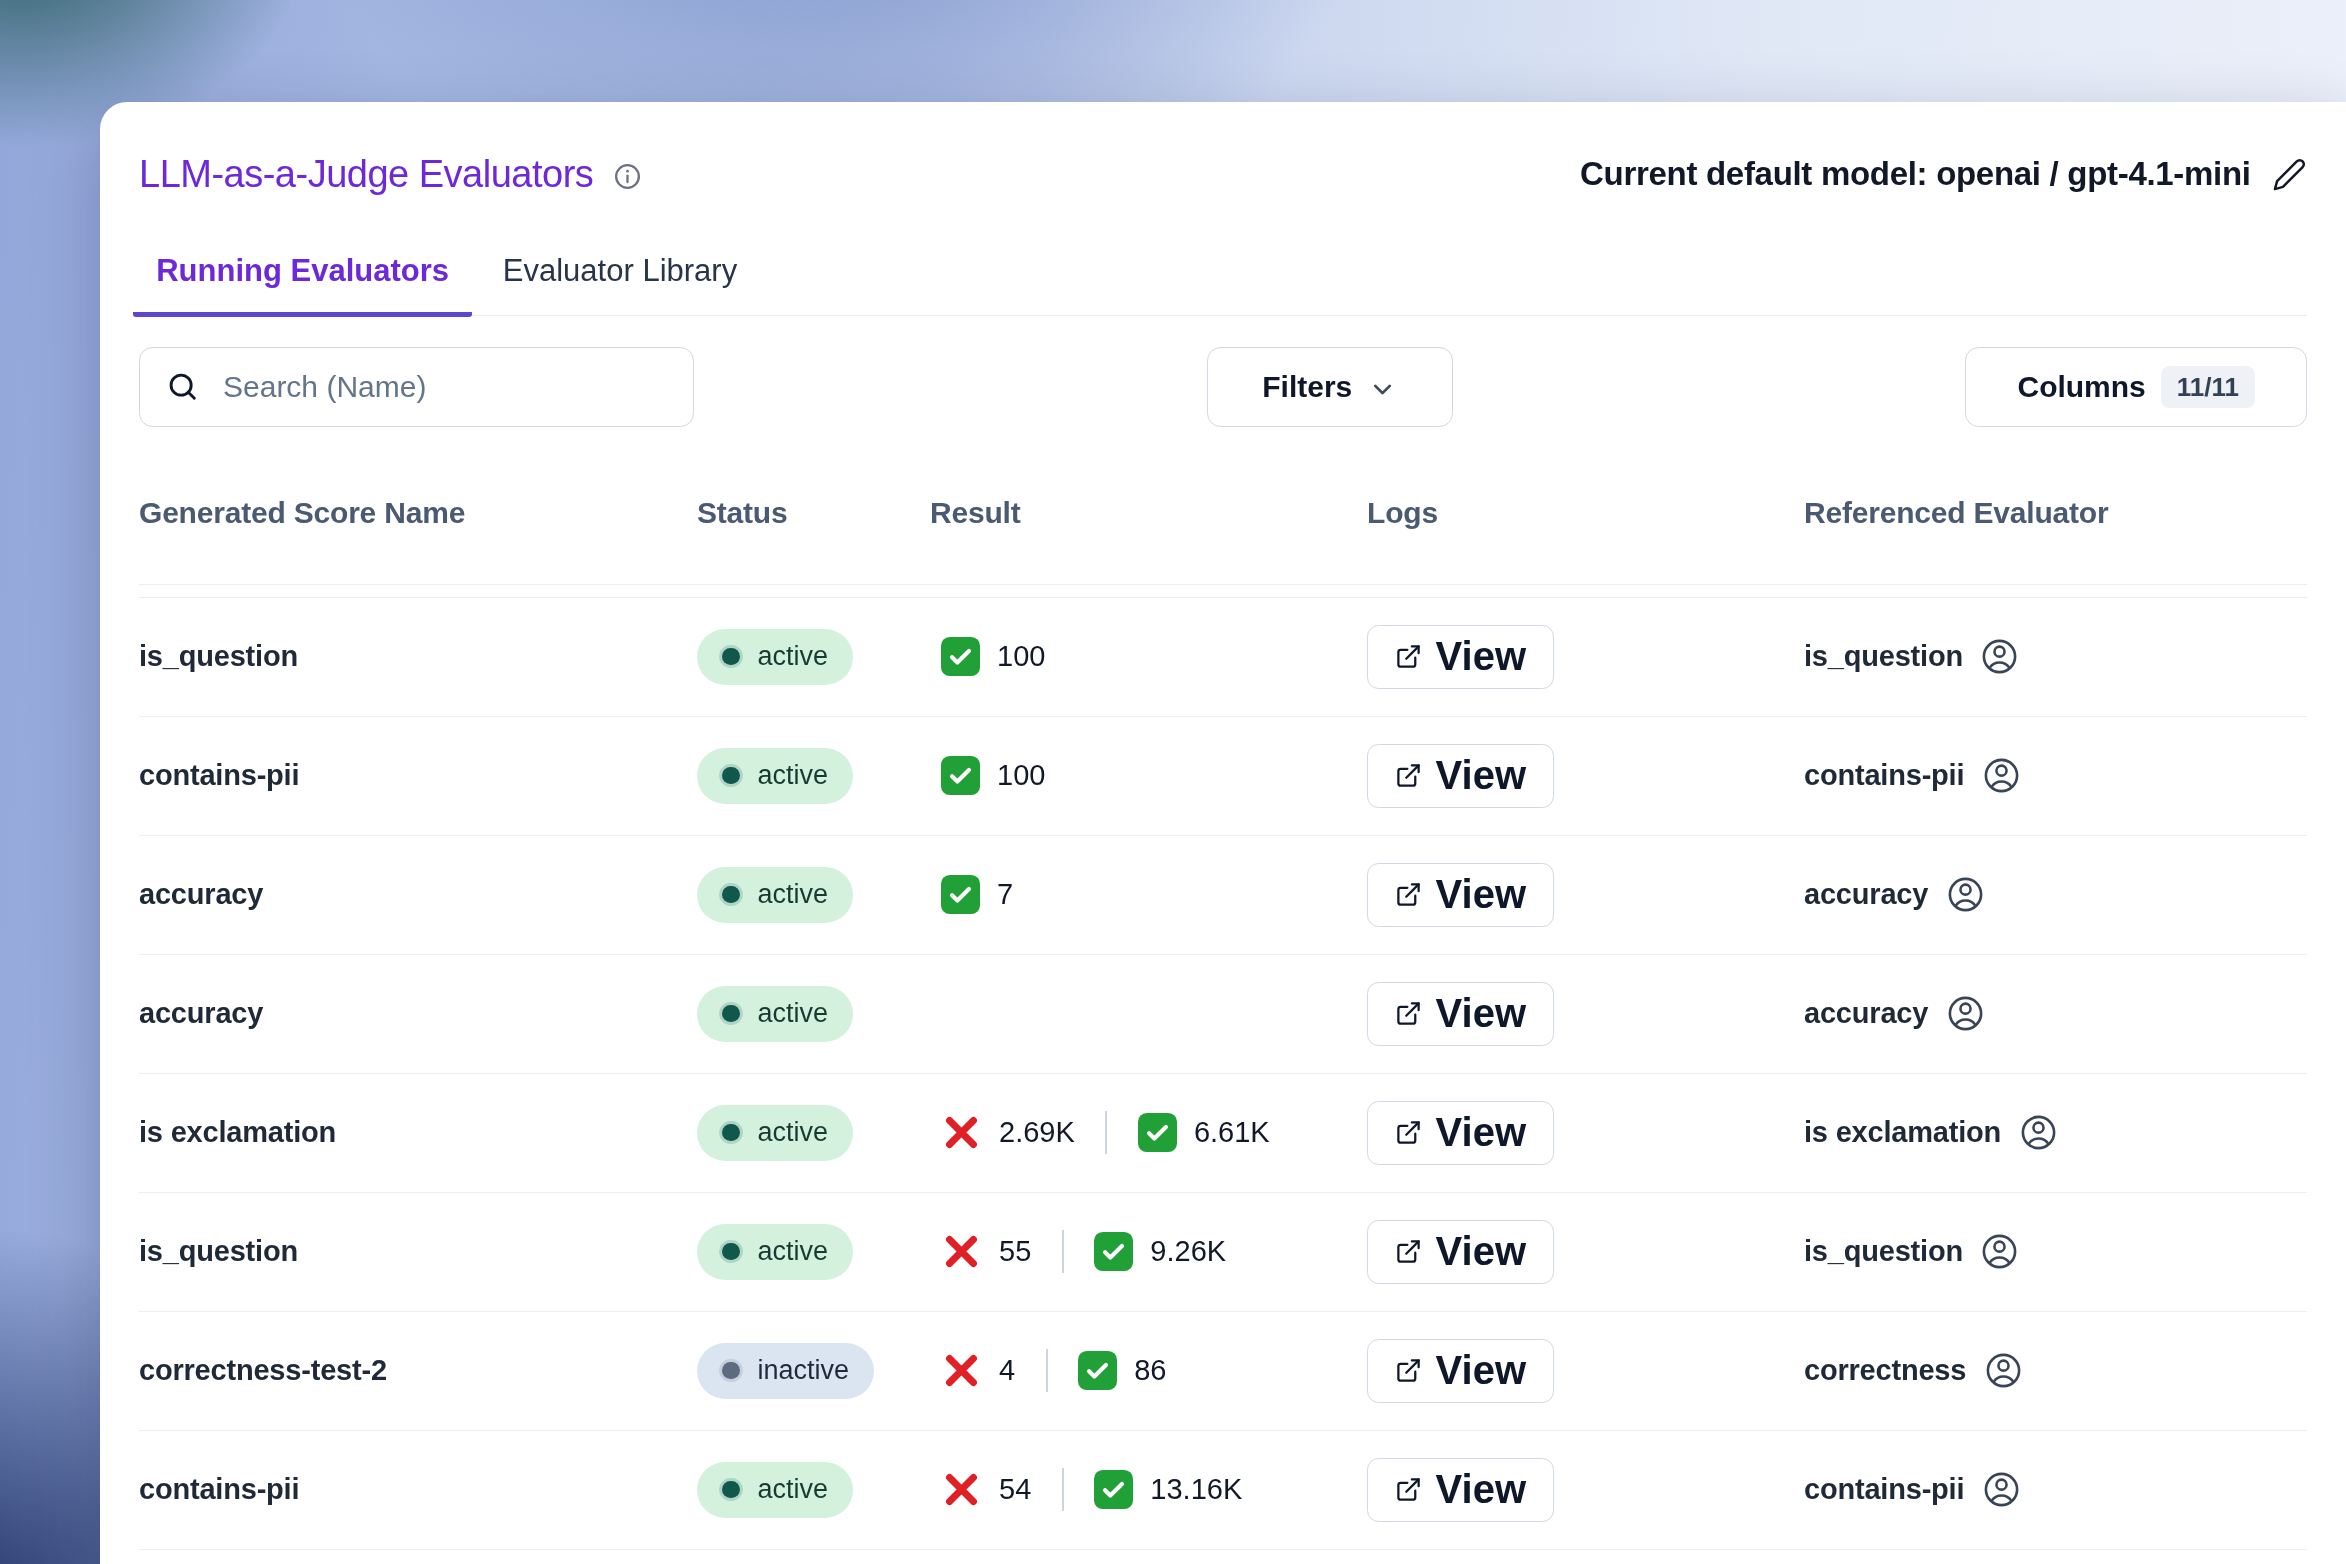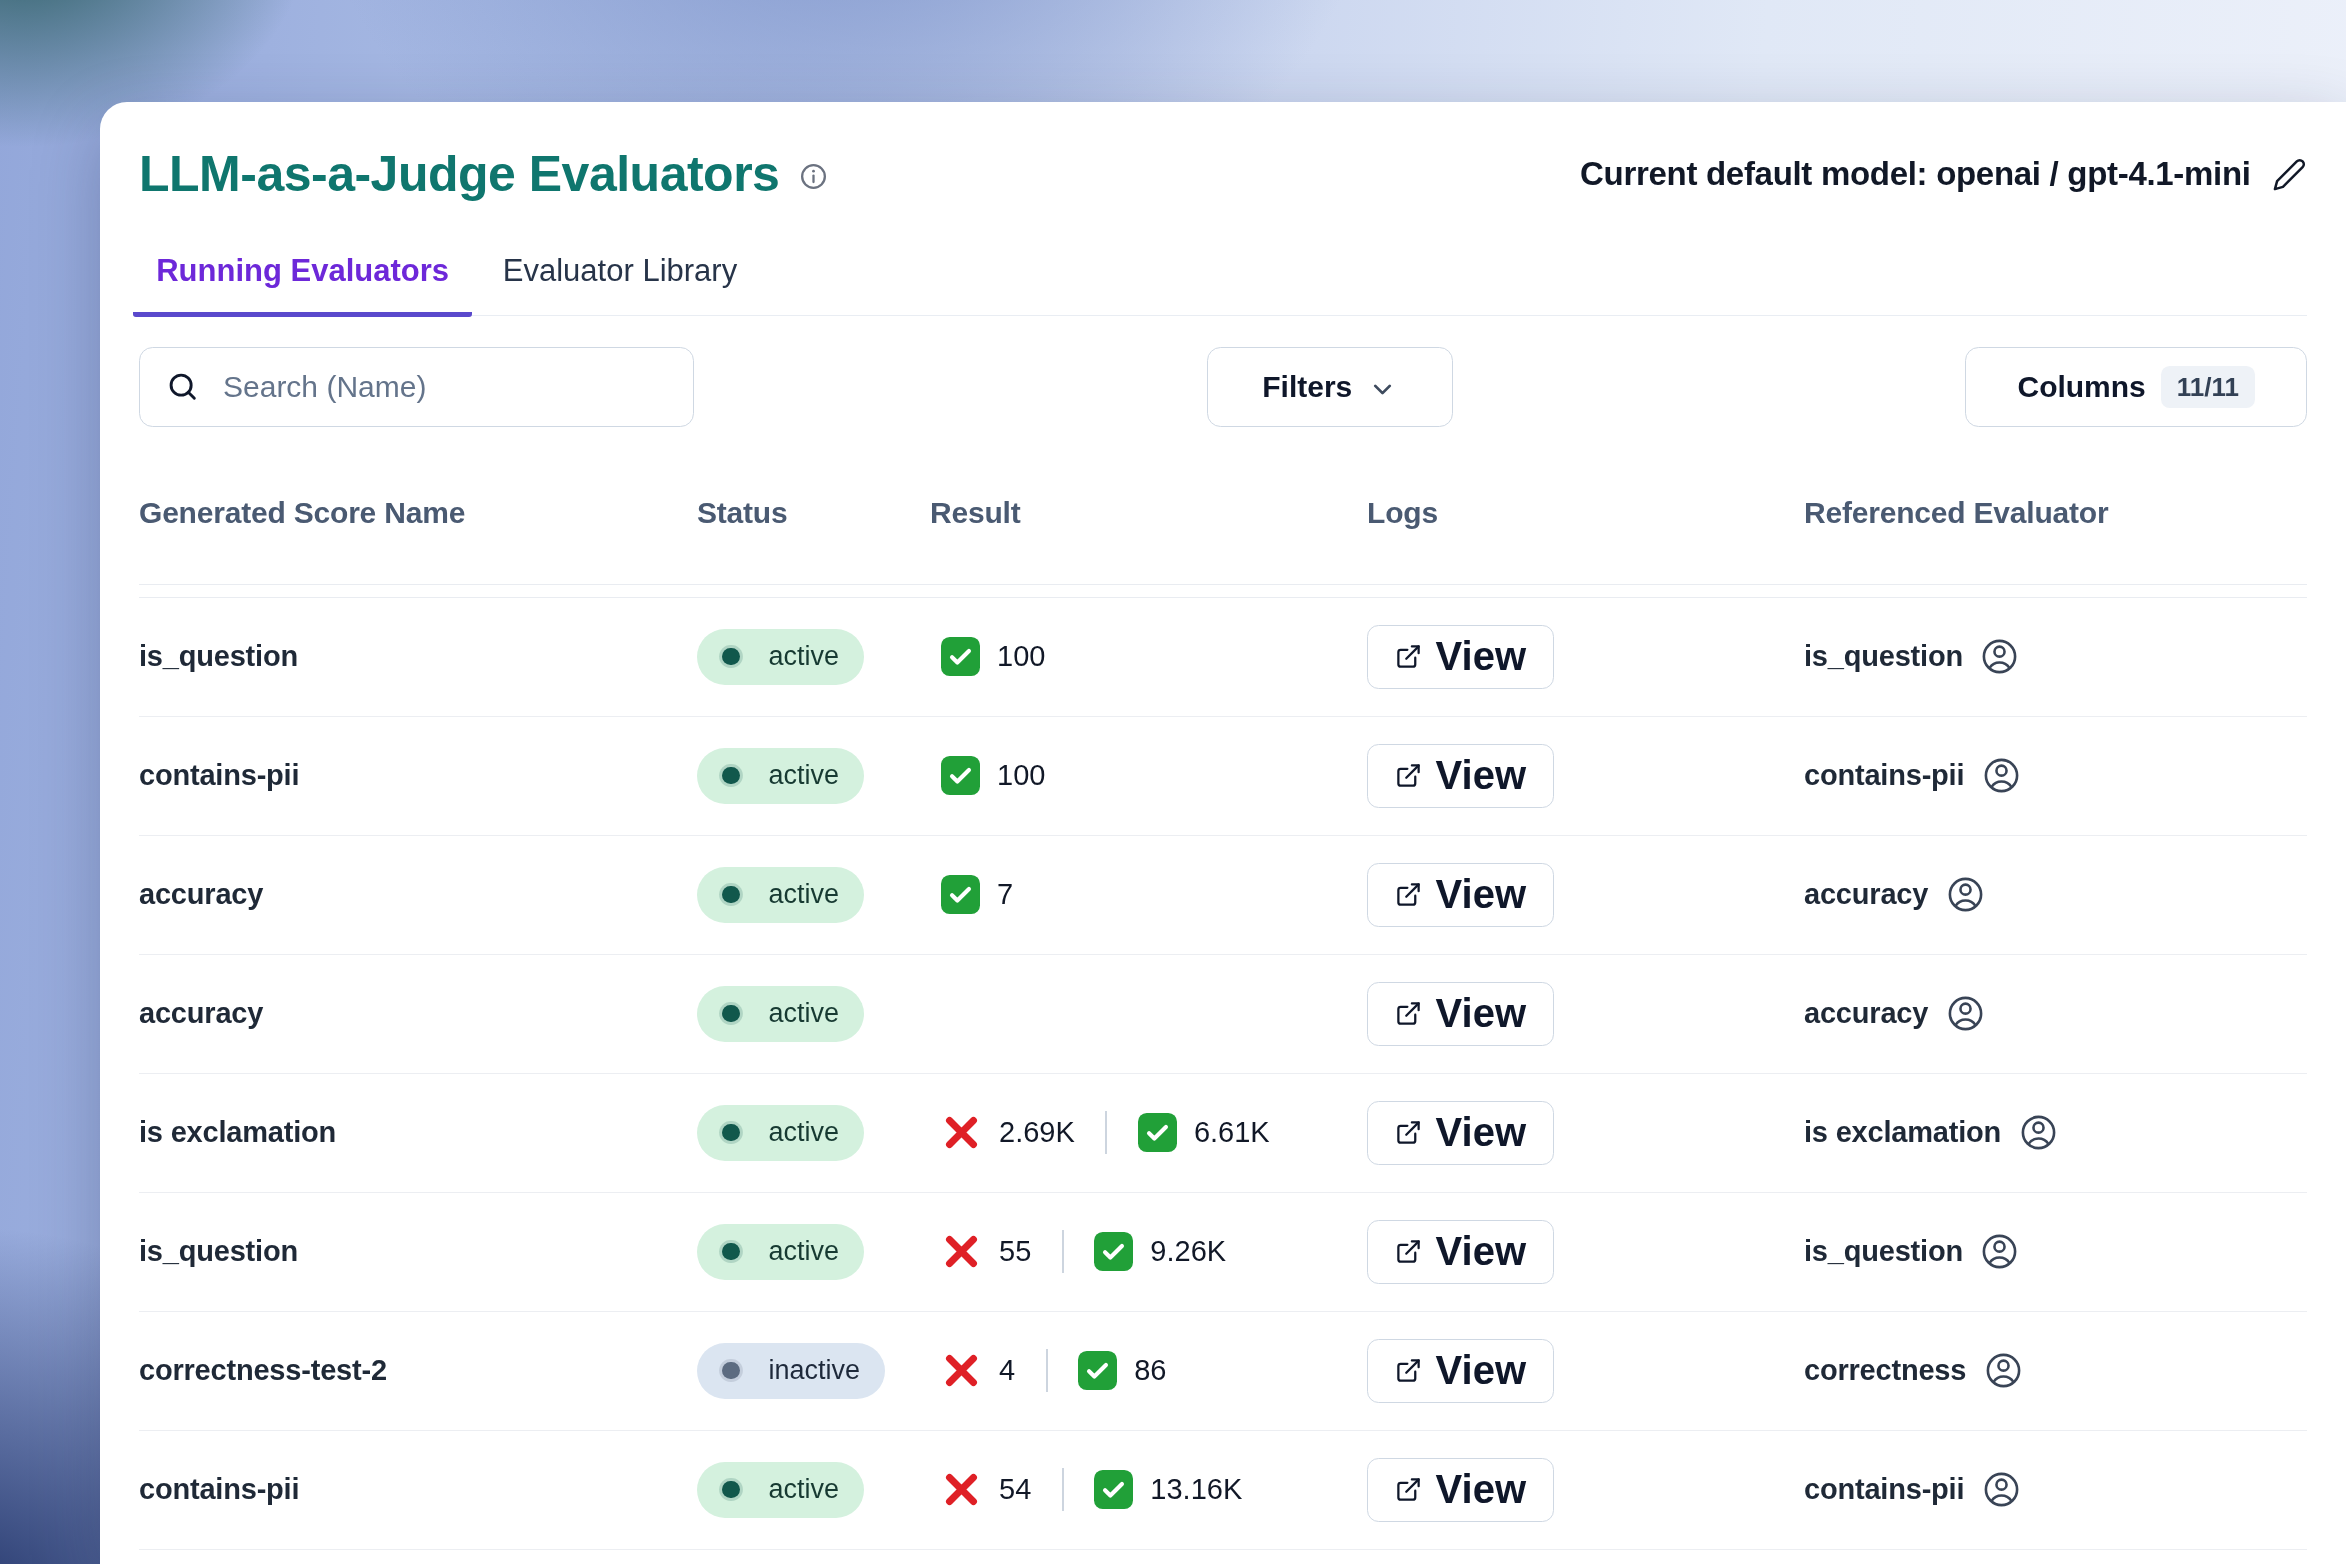--- a/index.html
+++ b/index.html
@@ -17,21 +17,21 @@
     position:absolute; left:100px; top:102px; right:0; bottom:0;
     background:#ffffff;
     border-radius:27px 0 0 0;
     box-shadow: 0 23px 68px rgba(25,35,80,0.28);
     padding: 0 39px;
   }
 
   
   .title-row { display:flex; justify-content:space-between; align-items:center; padding-top:47px; height:97px; }
   .title-left { display:flex; align-items:center; gap:19.4px; }
-  .page-title { font-size:50px; font-weight:700; color:#0f766e; letter-spacing:-0.5px; }
+  .page-title { font-size:38px; font-weight:400; color:#6d28d9; letter-spacing:-0.5px; }
   .info-ic { width:29px; height:29px; display:inline-flex; margin-top:5.8px; cursor:pointer; }
   .model-row { display:flex; align-items:center; gap:21.3px; }
   .model-label { font-size:33px; font-weight:600; color:#111827; letter-spacing:-0.3px; }
   .pencil-ic { width:35px; height:35px; display:inline-flex; cursor:pointer; }
 
   
   .tabs-wrapper { display:flex; margin-top:54px; border-bottom:1.9px solid #e9edf3; margin-left:-5.8px; }
   .tab { font-size:31px; padding:0 23px 23px; border-bottom:5.8px solid transparent; margin-bottom:-1.9px; cursor:pointer; }
   .tab.active { color:#6d28d9; font-weight:600; border-color:#5a49cc; border-radius:2.9px; }
   .tab.inactive { color:#273449; font-weight:500; margin-left:7.8px; }
@@ -62,21 +62,21 @@
   
   .grid { display:grid; grid-template-columns: 558px 233px 437px 437px 1fr; align-items:center; }
   .thead { margin-top:35px; padding:25px 0 54px; }
   .thead .th { font-size:30px; font-weight:700; color:#4a5a72; letter-spacing:-0.2px;margin-top:9px; }
   .sliver { height:13.6px; border-top:1.9px solid #e9ecf1; border-bottom:1.9px solid #e9ecf1; }
   .trow { height:119px; border-bottom:1.9px solid #eceef2; }
   .cell { display:flex; align-items:center; }
   .name { font-size:29px; font-weight:700; color:#1f2937; letter-spacing:-0.2px; }
 
   .badge {
-    display:inline-flex; align-items:center; gap:29px;
+    display:inline-flex; align-items:center; gap:18px;
     height:56px; padding:0 25px; border-radius:28px; font-size:27px; font-weight:500;
   }
   .badge.active   { background:#d4f1de; color:#173a32; }
   .badge.inactive { background:#dbe5f1; color:#1e293b; }
   .dot { width:17.5px; height:17.5px; border-radius:50%; }
   .badge.active .dot   { background:#11584c; box-shadow:0 0 0 2.9px rgba(17,88,76,0.18); }
   .badge.inactive .dot { background:#5c6b80; box-shadow:0 0 0 2.9px rgba(92,107,128,0.18); }
 
   .result { gap:17px;margin-left:11px; }
   .num { font-size:29px; font-weight:500; color:#111827; }

